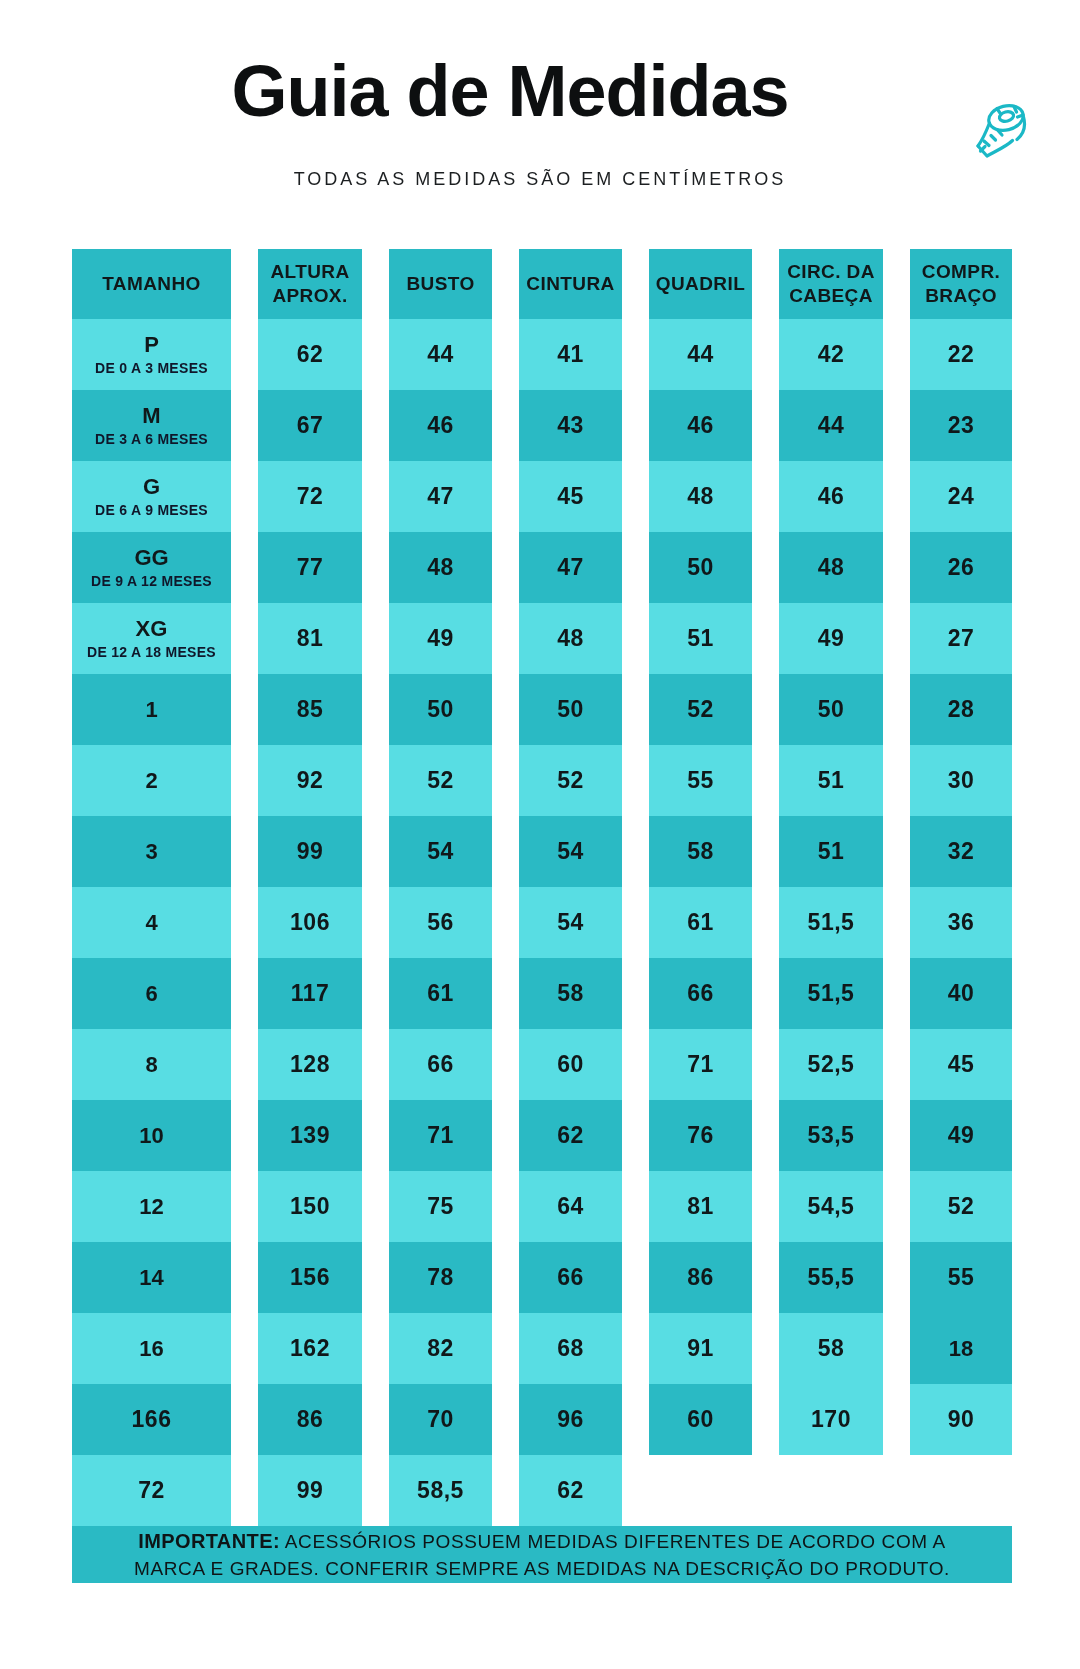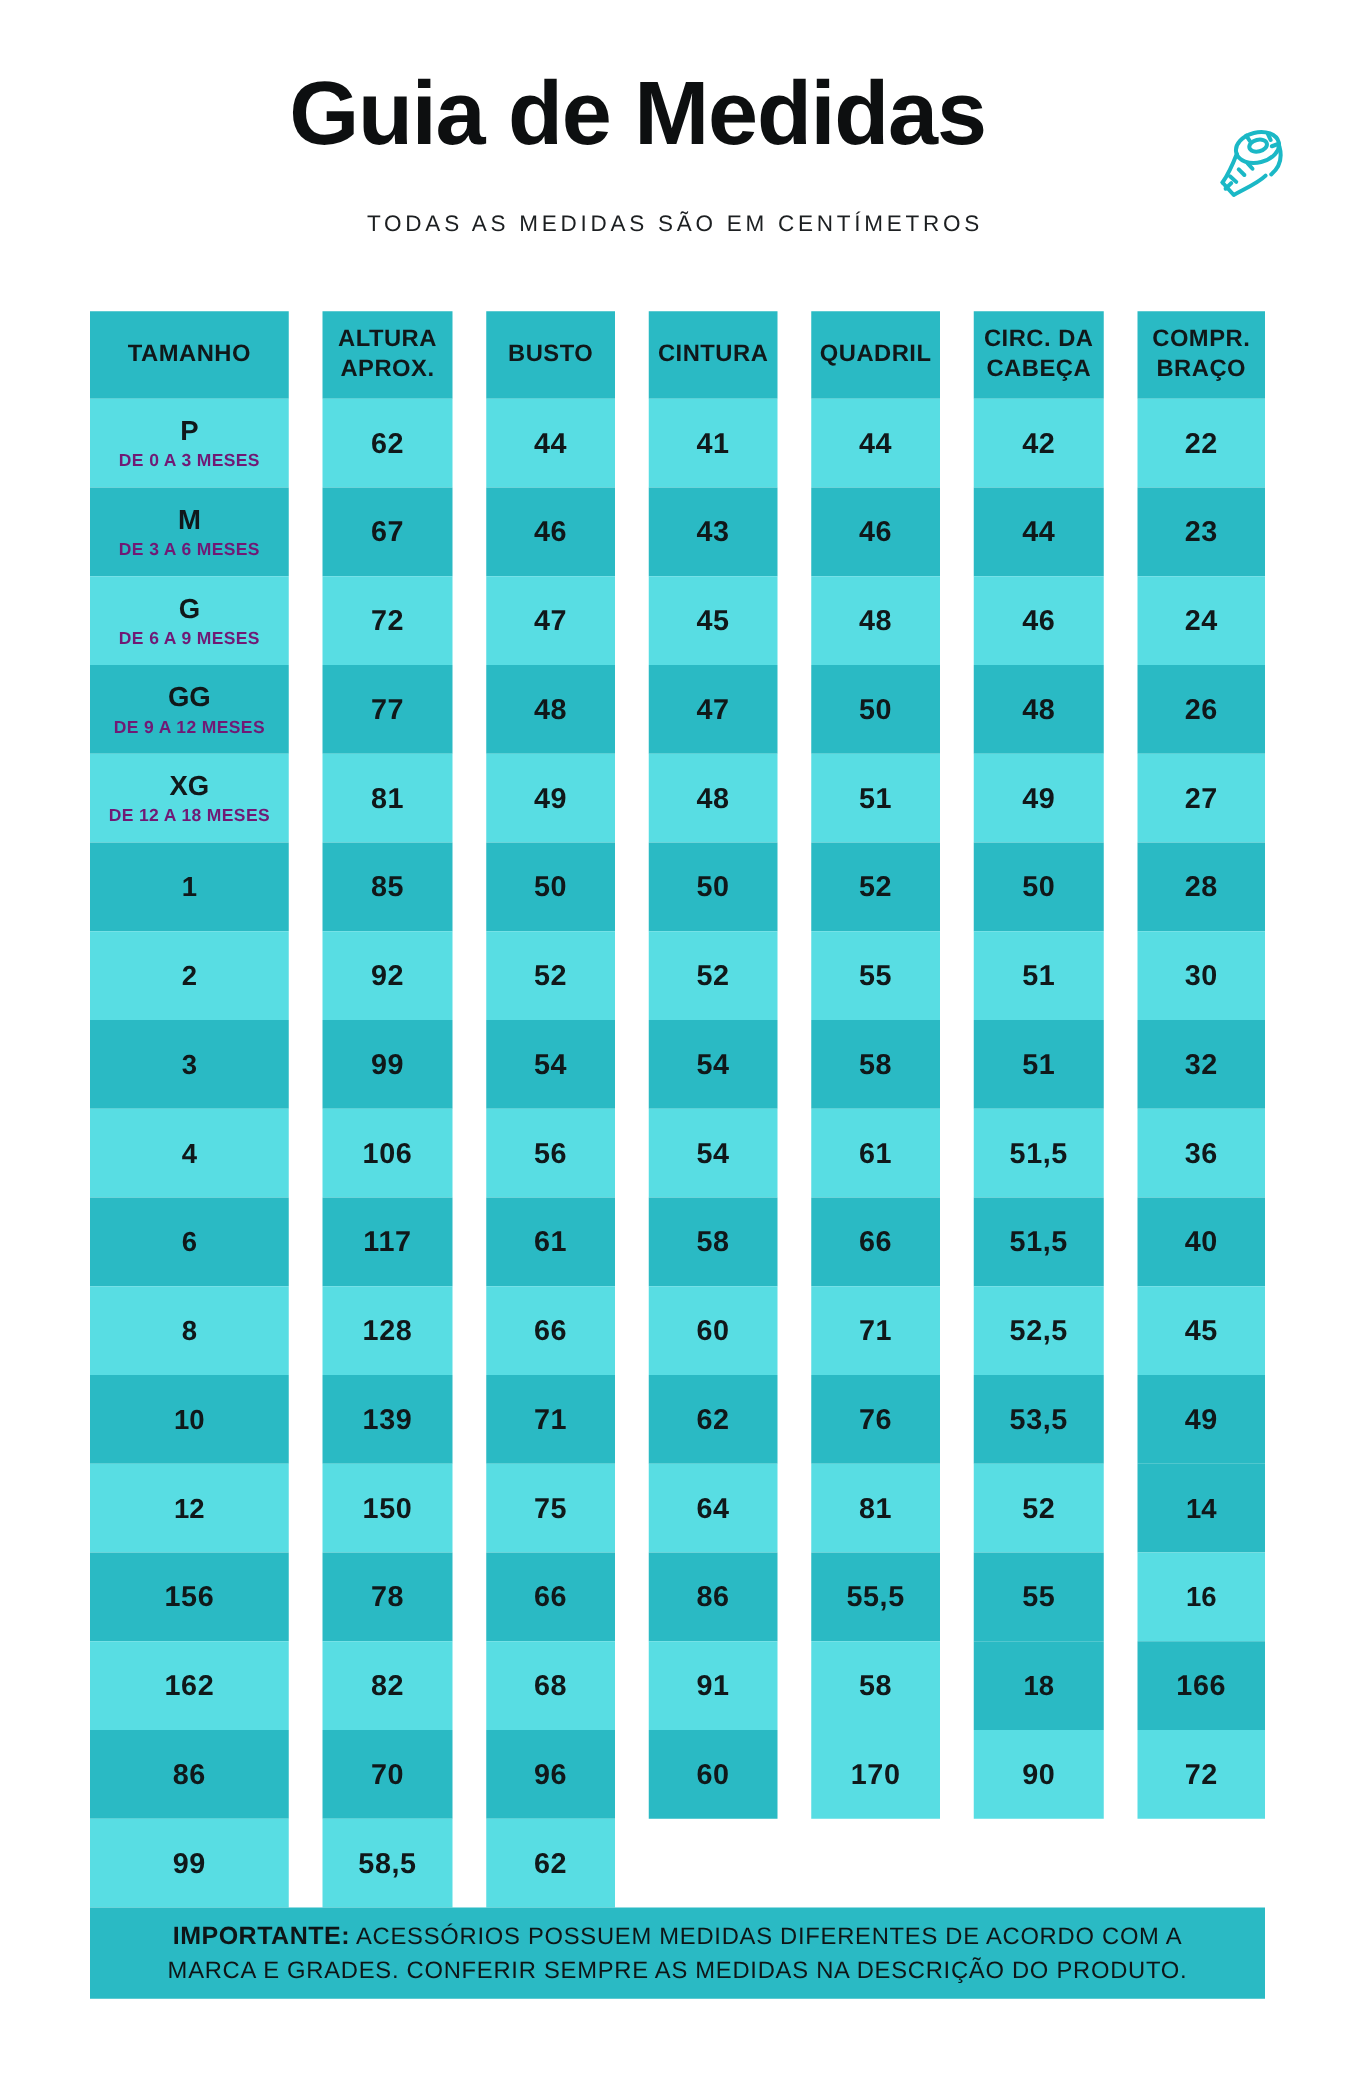--- a/index.html
+++ b/index.html
@@ -30,24 +30,24 @@
     text-align:center;
   }
   .dark{background:#2ABAC4;}
   .light{background:#58DDE3;}
   .hdr{
     font-weight:bold;font-size:19px;line-height:1.25;letter-spacing:.4px;
     white-space:pre-line;color:#10181a;
   }
   .num{font-weight:bold;font-size:23px;letter-spacing:.5px;color:#10181a;}
   .size-main{font-weight:bold;font-size:22px;line-height:1.05;color:#10181a;}
-  .size-sub{font-weight:bold;font-size:14px;letter-spacing:.3px;margin-top:3px;color:#701a75;}
+  .size-sub{font-weight:bold;font-size:14px;letter-spacing:.3px;margin-top:3px;color:#0f172a;}
   
   .footer{
-    position:absolute;top:1526px;left:72px;width:940px;height:73px;
+    position:absolute;top:1526px;left:72px;width:940px;height:57px;
     background:#2ABAC4;display:flex;align-items:center;justify-content:center;
     box-sizing:border-box;padding:0 42px;
   }
   .footer-text{
     text-align:center;font-size:19px;line-height:1.4;letter-spacing:.6px;color:#0e1517;
   }
   .footer-text b{font-weight:bold;font-size:20px;letter-spacing:.4px;}
 </style>
 </head>
 <body>
@@ -199,20 +199,21 @@
       <div class="cell num dark">76</div>
       <div class="cell num dark">53,5</div>
       <div class="cell num dark">49</div>
       <div class="cell light">
         <div class="size-main">12</div>
       </div>
       <div class="cell num light">150</div>
       <div class="cell num light">75</div>
       <div class="cell num light">64</div>
       <div class="cell num light">81</div>
+      <div class="cell num light">54,5</div>
       <div class="cell num light">52</div>
       <div class="cell dark">
         <div class="size-main">14</div>
       </div>
       <div class="cell num dark">156</div>
       <div class="cell num dark">78</div>
       <div class="cell num dark">66</div>
       <div class="cell num dark">86</div>
       <div class="cell num dark">55,5</div>
       <div class="cell num dark">55</div>

